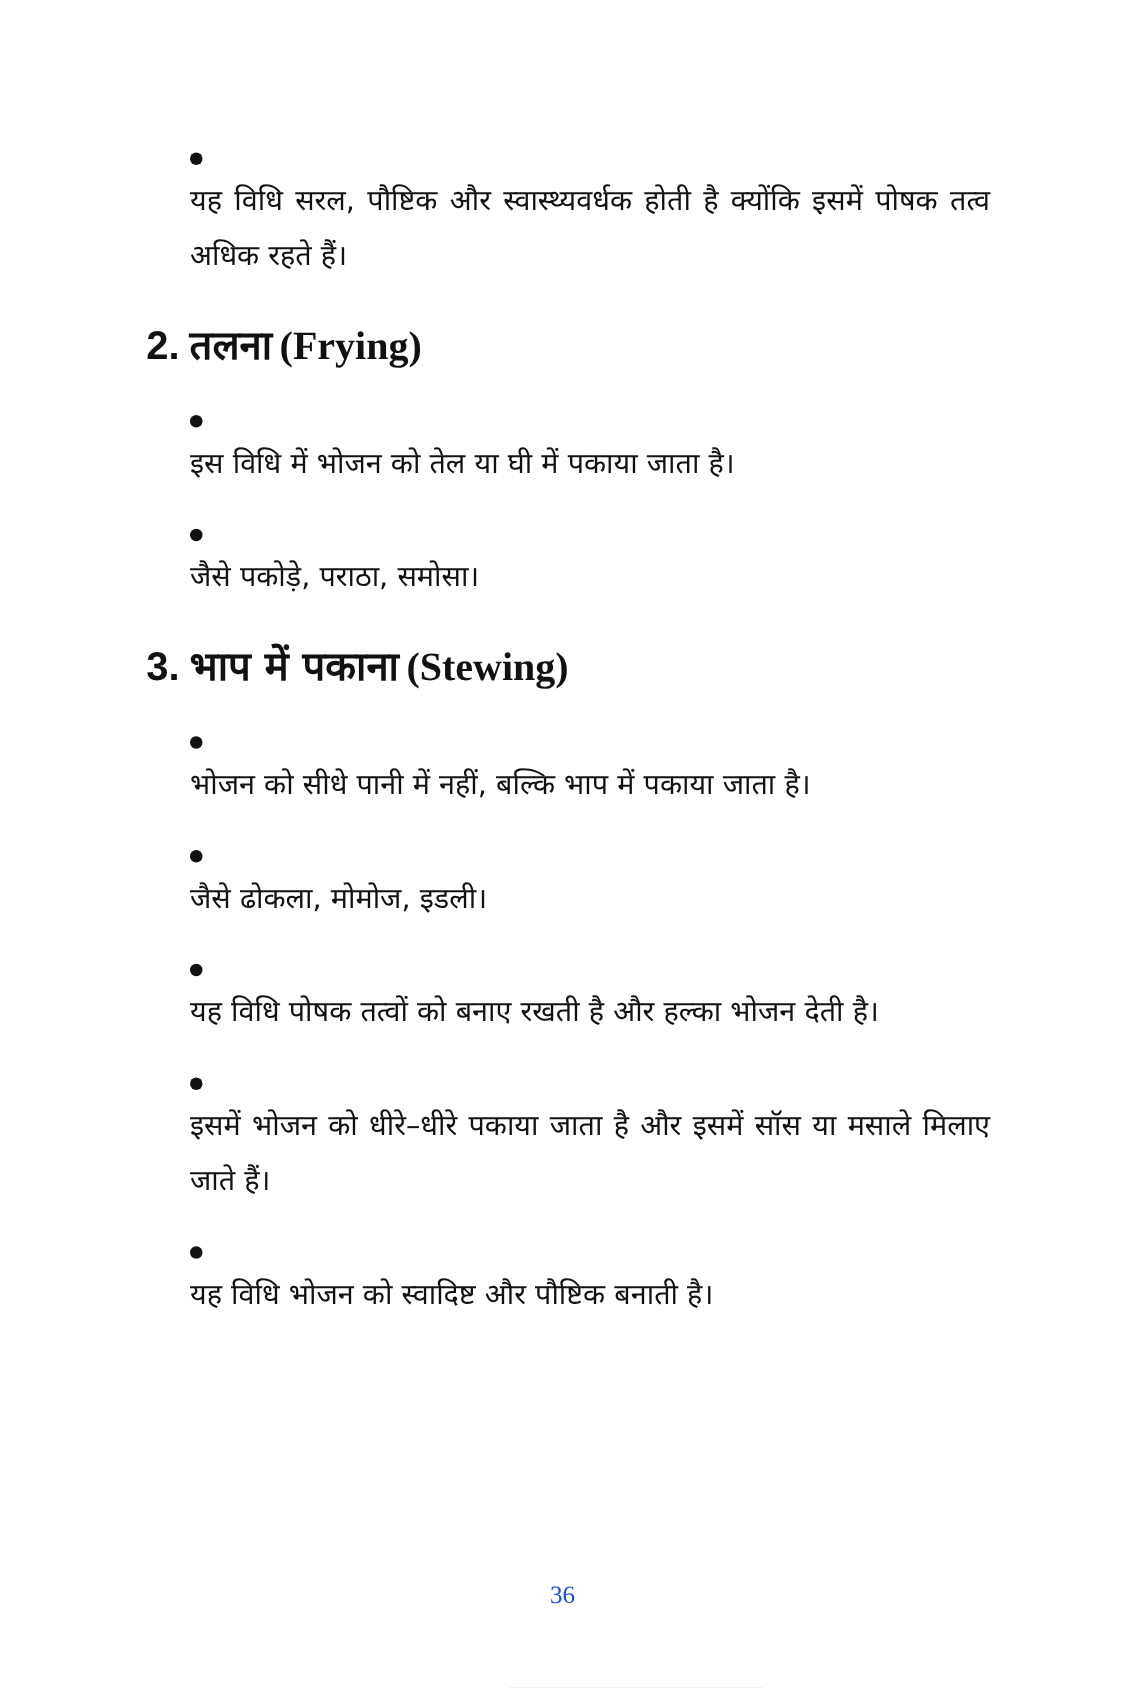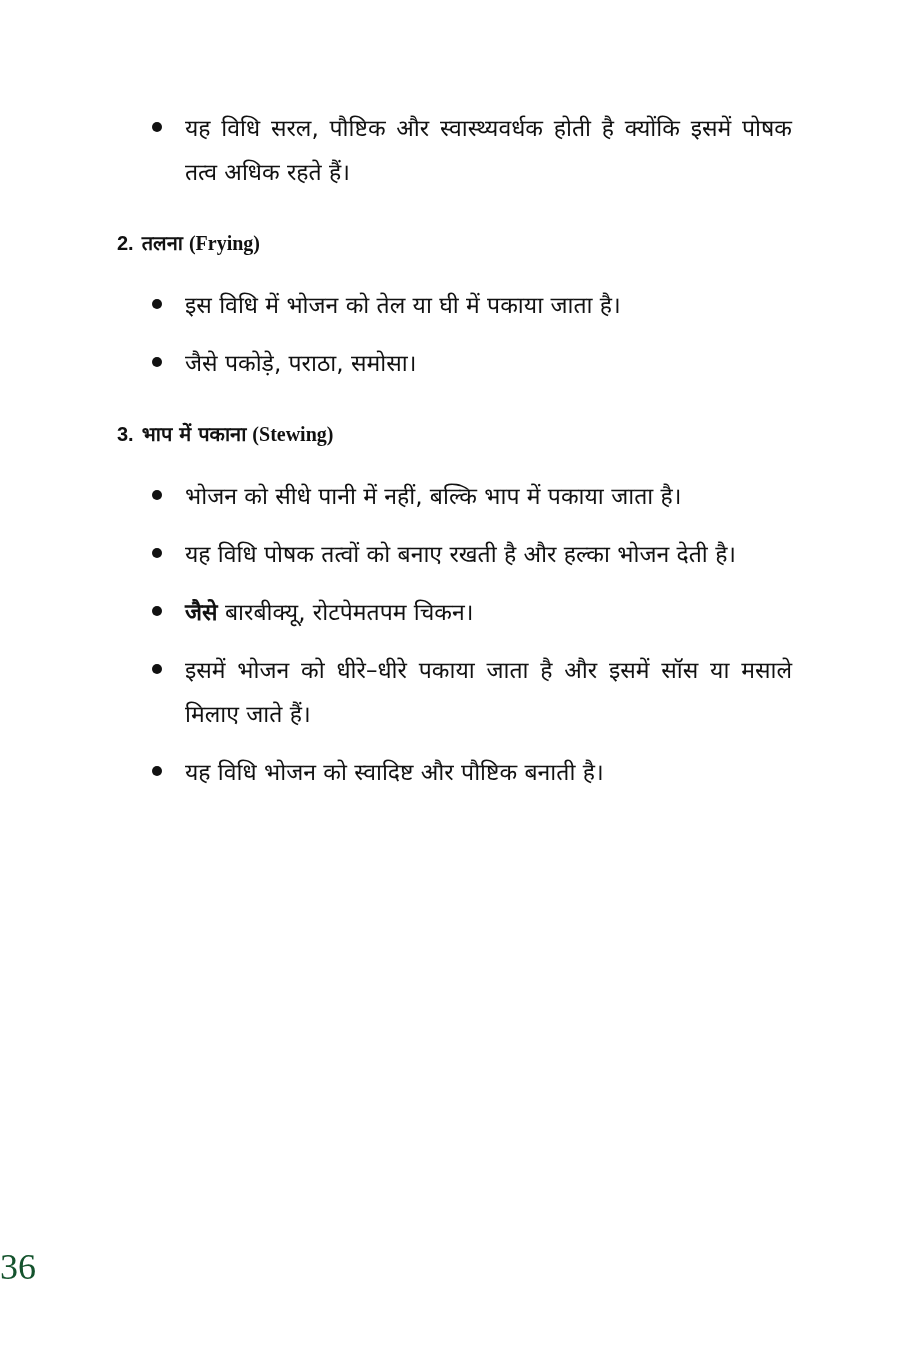--- a/index.html
+++ b/index.html
@@ -18,38 +18,39 @@
     left: 117px;
     top: 106px;
     width: 675px;
   }
   .bullet-row {
     display: flex;
     margin-left: 35px;
     margin-bottom: 14px;
     line-height: 44px;
     font-size: 23px;
+    flex-direction: column;
   }
   .bullet-marker {
     flex: 0 0 33px;
     padding-top: 16px;
   }
   .bullet-marker .dot {
     display: block;
     width: 10px;
     height: 10px;
     border-radius: 50%;
     background: #111111;
   }
   .bullet-text {
     flex: 1;
     text-align: justify;
   }
   .section-heading {
-    font-size: 20px;
+    font-size: 32px;
     line-height: 44px;
     margin-bottom: 18px;
     font-weight: 700;
     white-space: nowrap;
     margin-top: 27px;
   }
   .section-number {
     font-family: "Liberation Sans", sans-serif;
     font-weight: 700;
     margin-right: 8px;
@@ -61,24 +62,24 @@
     font-family: "Liberation Serif", serif;
     font-weight: 700;
     margin-left: 6px;
   }
   .bold-lead { font-weight: 700; }
   .page-number {
     position: absolute;
     left: 0;
     right: 0;
     bottom: 62px;
-    text-align: left;
+    text-align: center;
     font-family: "Liberation Serif", serif;
-    font-size: 36px;
-    color: #14532d;
+    font-size: 20px;
+    color: #1d4ed8;
   }
 </style>
 </head>
 <body>
 
 <div class="page">
   <div class="content">
 
     <div class="bullet-row">
       <span class="bullet-marker">
@@ -109,29 +110,29 @@
     <div class="bullet-row">
       <span class="bullet-marker">
           <span class="dot"></span>
         </span>
       <div class="bullet-text">भोजन को सीधे पानी में नहीं, बल्कि भाप में पकाया जाता है।</div>
     </div>
     <div class="bullet-row">
       <span class="bullet-marker">
           <span class="dot"></span>
         </span>
-      <div class="bullet-text">यह विधि पोषक तत्वों को बनाए रखती है और हल्का भोजन देती है।</div>
+      <div class="bullet-text">जैसे ढोकला, मोमोज, इडली।</div>
     </div>
-
     <div class="bullet-row">
       <span class="bullet-marker">
           <span class="dot"></span>
         </span>
-      <div class="bullet-text"><span class="bold-lead">जैसे</span> <span>बारबीक्यू, रोटपेमतपम चिकन।</span></div>
+      <div class="bullet-text">यह विधि पोषक तत्वों को बनाए रखती है और हल्का भोजन देती है।</div>
     </div>
+
 
     <div class="bullet-row">
       <span class="bullet-marker">
           <span class="dot"></span>
         </span>
       <div class="bullet-text">इसमें भोजन को धीरे–धीरे पकाया जाता है और इसमें सॉस या मसाले मिलाए जाते हैं।</div>
     </div>
     <div class="bullet-row">
       <span class="bullet-marker">
           <span class="dot"></span>

